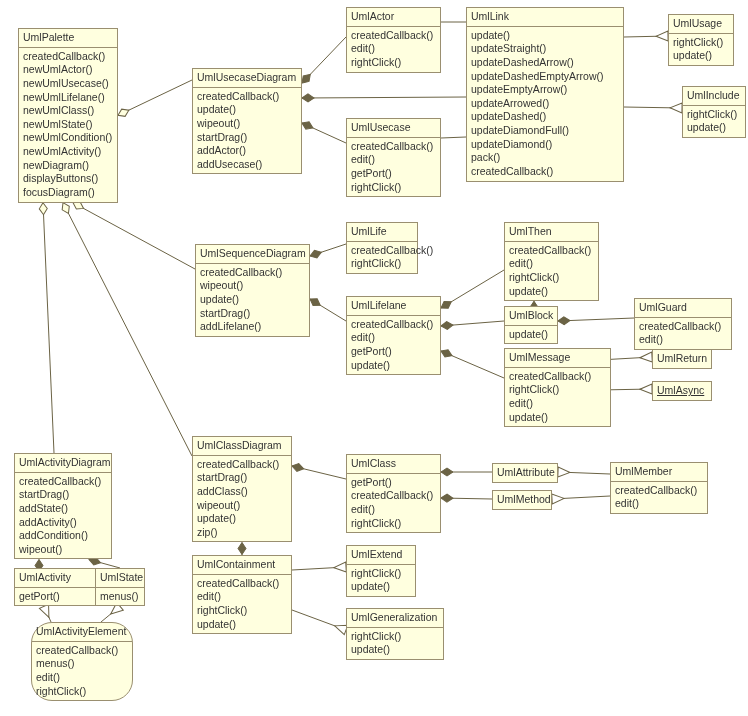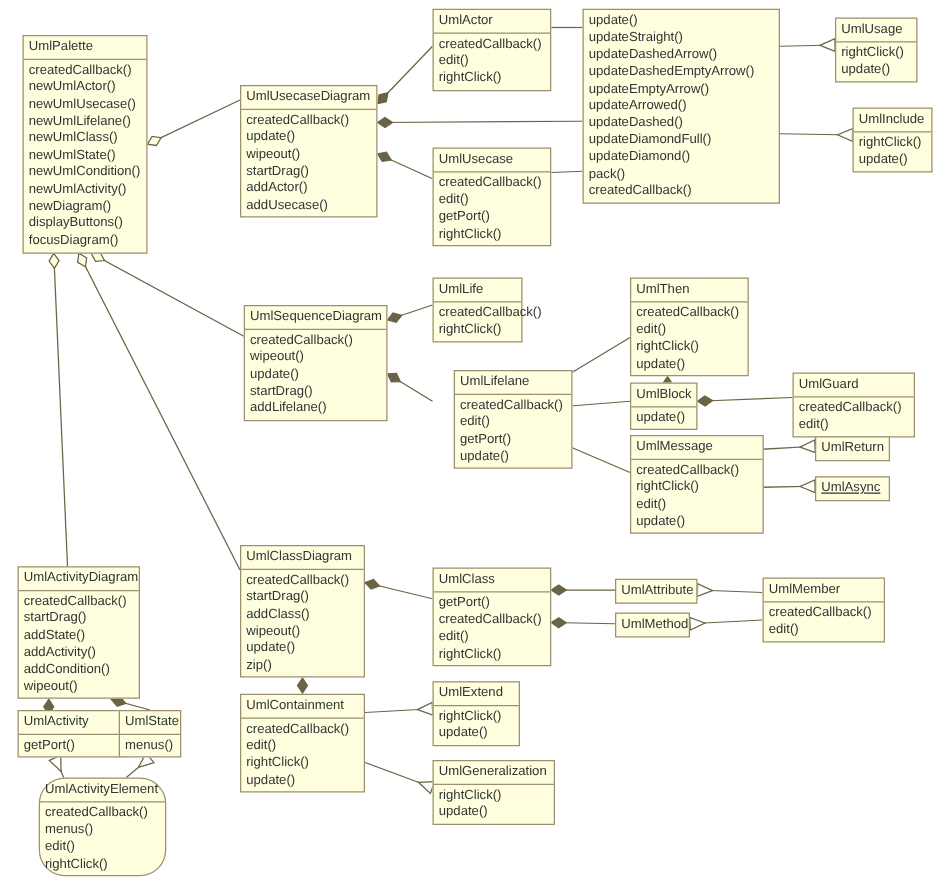--- a/index.html
+++ b/index.html
@@ -133,20 +133,21 @@
     <div class="class-box" style="left: 346px; top: 118px; width: 95px;">
       <div class="title">UmlUsecase</div>
       <div class="body">
         <div class="m">createdCallback()</div>
         <div class="m">edit()</div>
         <div class="m">getPort()</div>
         <div class="m">rightClick()</div>
       </div>
     </div>
     <div class="class-box" style="left: 466px; top: 7px; width: 158px;">
+      <div class="title">UmlLink</div>
       <div class="body">
         <div class="m">update()</div>
         <div class="m">updateStraight()</div>
         <div class="m">updateDashedArrow()</div>
         <div class="m">updateDashedEmptyArrow()</div>
         <div class="m">updateEmptyArrow()</div>
         <div class="m">updateArrowed()</div>
         <div class="m">updateDashed()</div>
         <div class="m">updateDiamondFull()</div>
         <div class="m">updateDiamond()</div>
@@ -178,21 +179,21 @@
         <div class="m">addLifelane()</div>
       </div>
     </div>
     <div class="class-box" style="left: 346px; top: 222px; width: 72px;">
       <div class="title">UmlLife</div>
       <div class="body">
         <div class="m">createdCallback()</div>
         <div class="m">rightClick()</div>
       </div>
     </div>
-    <div class="class-box" style="left: 346px; top: 296px; width: 95px; margin-left: 17px;">
+    <div class="class-box" style="left: 346px; top: 296px; width: 95px;">
       <div class="title">UmlLifelane</div>
       <div class="body">
         <div class="m">createdCallback()</div>
         <div class="m">edit()</div>
         <div class="m">getPort()</div>
         <div class="m">update()</div>
       </div>
     </div>
     <div class="class-box" style="left: 504px; top: 222px; width: 95px;">
       <div class="title">UmlThen</div>

